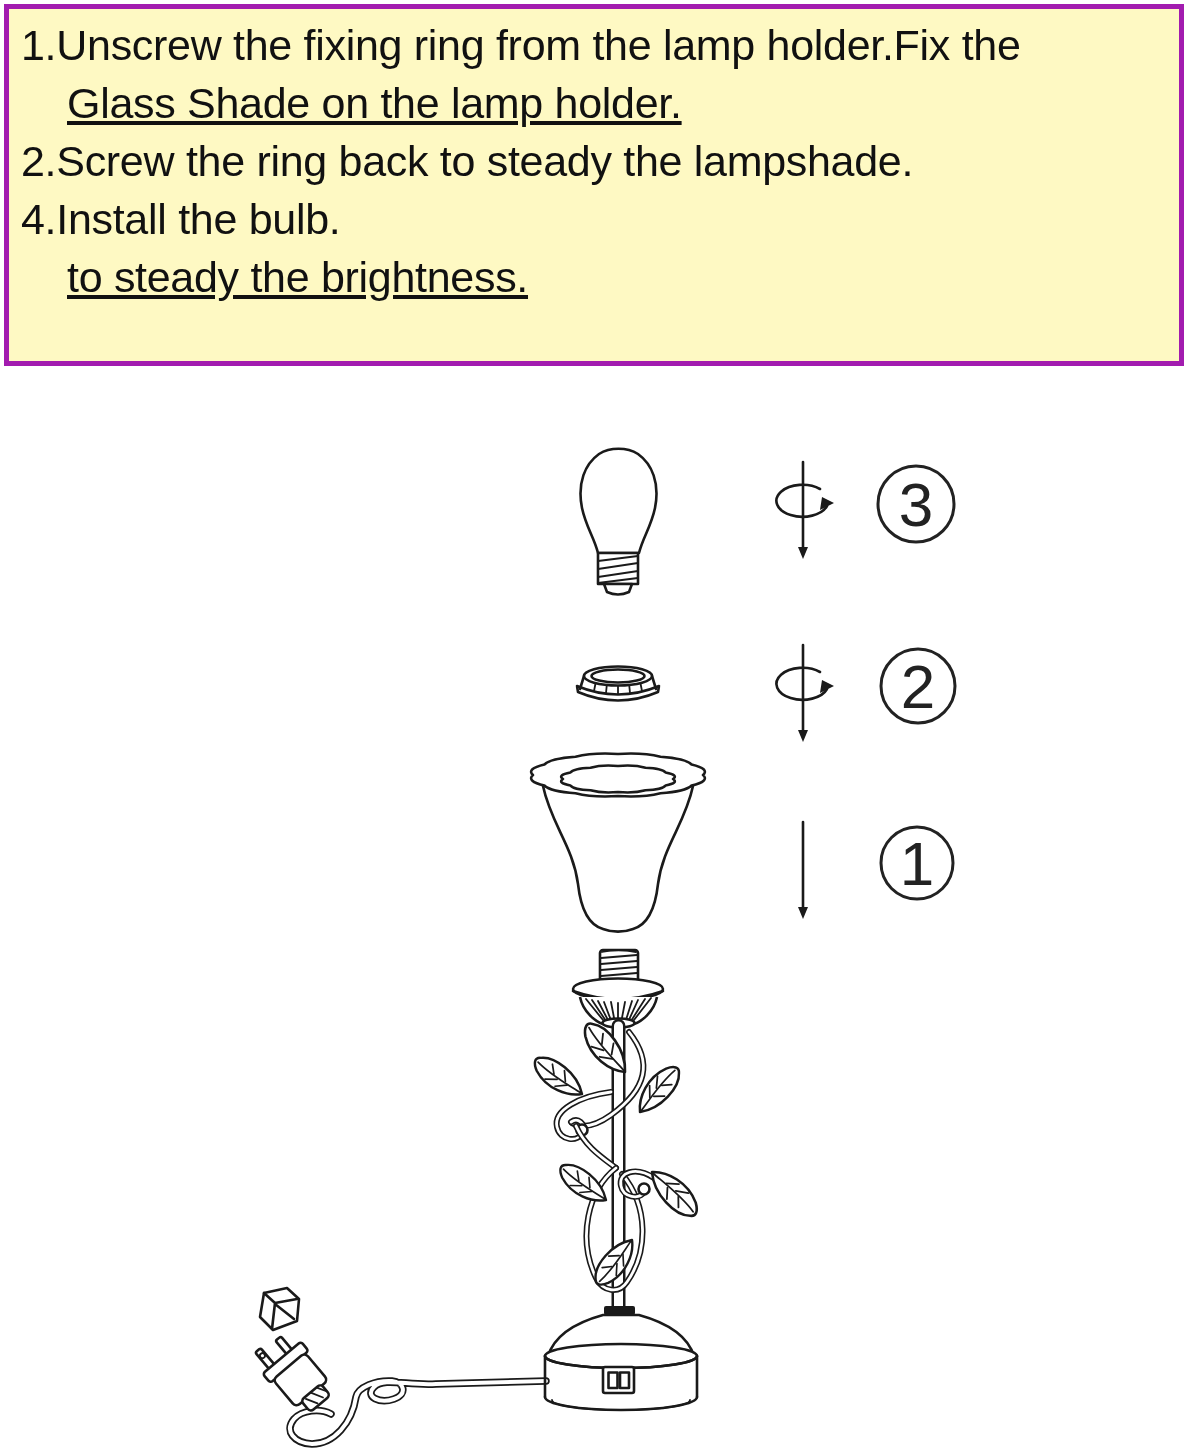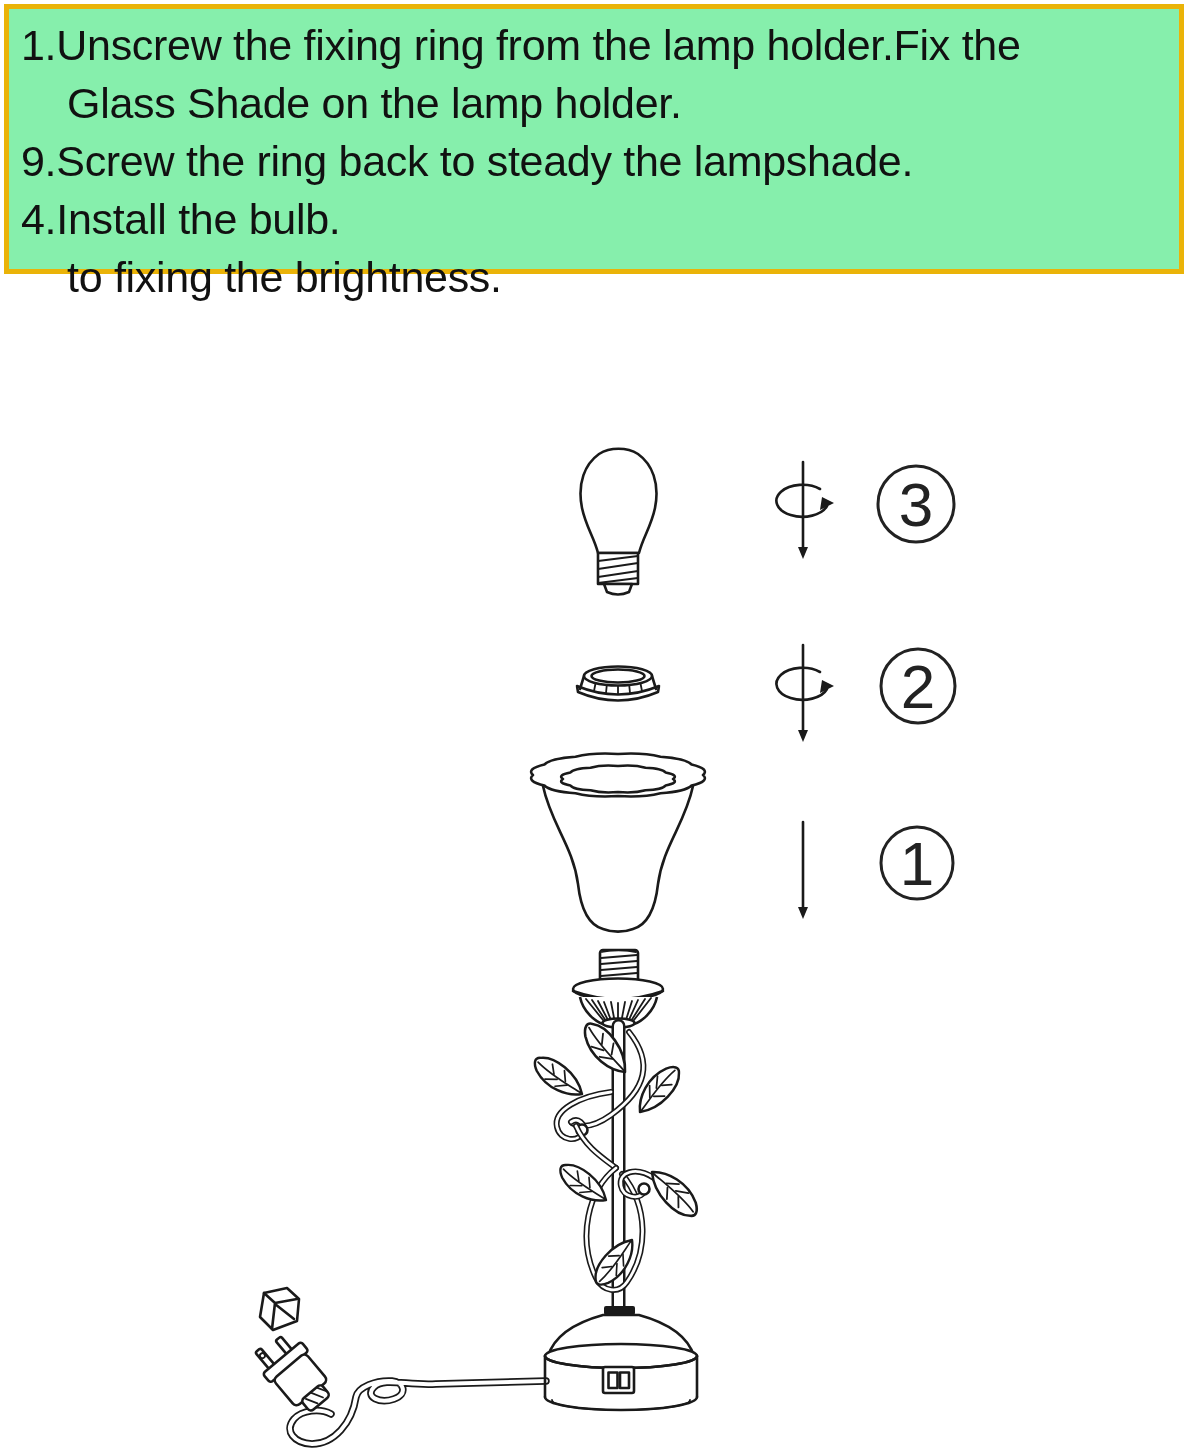--- a/index.html
+++ b/index.html
@@ -1,48 +1,48 @@
 <!DOCTYPE html>
 <html><head>
 <meta charset="utf-8">
 <style>
   html,body{margin:0;padding:0;background:#fff;}
   body{width:1191px;height:1452px;position:relative;overflow:hidden;
        font-family:"Liberation Sans",sans-serif;}
   .instructions-box{
-    position:absolute;left:4px;top:4px;width:1180px;height:270px;
-    border:5px solid #eab308;box-sizing:border-box;
-    padding:7px 6px 0 12px;background:#86efac;
+    position:absolute;left:4px;top:4px;width:1180px;height:362px;
+    border:5px solid #a21caf;box-sizing:border-box;
+    padding:7px 6px 0 12px;background:#fef9c3;
   }
   .instr-line{
     font-size:43px;line-height:58px;color:#111;white-space:nowrap;
     letter-spacing:-0.3px;
   }
-  .instr-line.indent{padding-left:46px;}
+  .instr-line.indent{padding-left:46px;text-decoration:underline;}
   .diagram-wrap{position:absolute;left:0;top:390px;width:1191px;height:1062px;}
   svg{display:block;}
   .ln{fill:none;stroke:#1a1a1a;stroke-width:2.6;stroke-linecap:round;stroke-linejoin:round;}
   .ln-thin{fill:none;stroke:#1a1a1a;stroke-width:1.8;stroke-linecap:round;}
   .shape{fill:#fff;stroke:#1a1a1a;stroke-width:2.6;stroke-linejoin:round;}
   .tube-b{fill:none;stroke:#1a1a1a;stroke-linecap:round;stroke-linejoin:round;}
   .tube-w{fill:none;stroke:#fff;stroke-linecap:round;stroke-linejoin:round;}
   .badge-circle{fill:#fff;stroke:#222;stroke-width:3;}
   .badge-num{font-family:"Liberation Sans",sans-serif;font-size:62px;fill:#222;
              text-anchor:middle;}
   .fillink{fill:#1a1a1a;stroke:none;}
 </style>
 </head>
 <body>
 
 <div class="instructions-box">
   <div class="instr-line">1.Unscrew the fixing ring from the lamp holder.Fix the</div>
   <div class="instr-line indent">Glass Shade on the lamp holder.</div>
-  <div class="instr-line">9.Screw the ring back to steady the lampshade.</div>
+  <div class="instr-line">2.Screw the ring back to steady the lampshade.</div>
   <div class="instr-line">4.Install the bulb.</div>
-  <div class="instr-line indent">to fixing the brightness.</div>
+  <div class="instr-line indent">to steady the brightness.</div>
 </div>
 
 <div class="diagram-wrap">
 <svg width="1191" height="1062" viewBox="0 390 1191 1062" xmlns="http://www.w3.org/2000/svg">
 
   <defs>
 
     <g id="leaf-shape">
       <path class="shape" stroke-width="2.4" d="M 0 0 C 10 -12, 32 -20, 52 -12 C 60 -8, 63 -3, 58 1 C 48 12, 18 14, 0 0 Z"></path>
       <path class="ln-thin" d="M 2 0 C 18 -2, 38 -6, 57 -4"></path>

